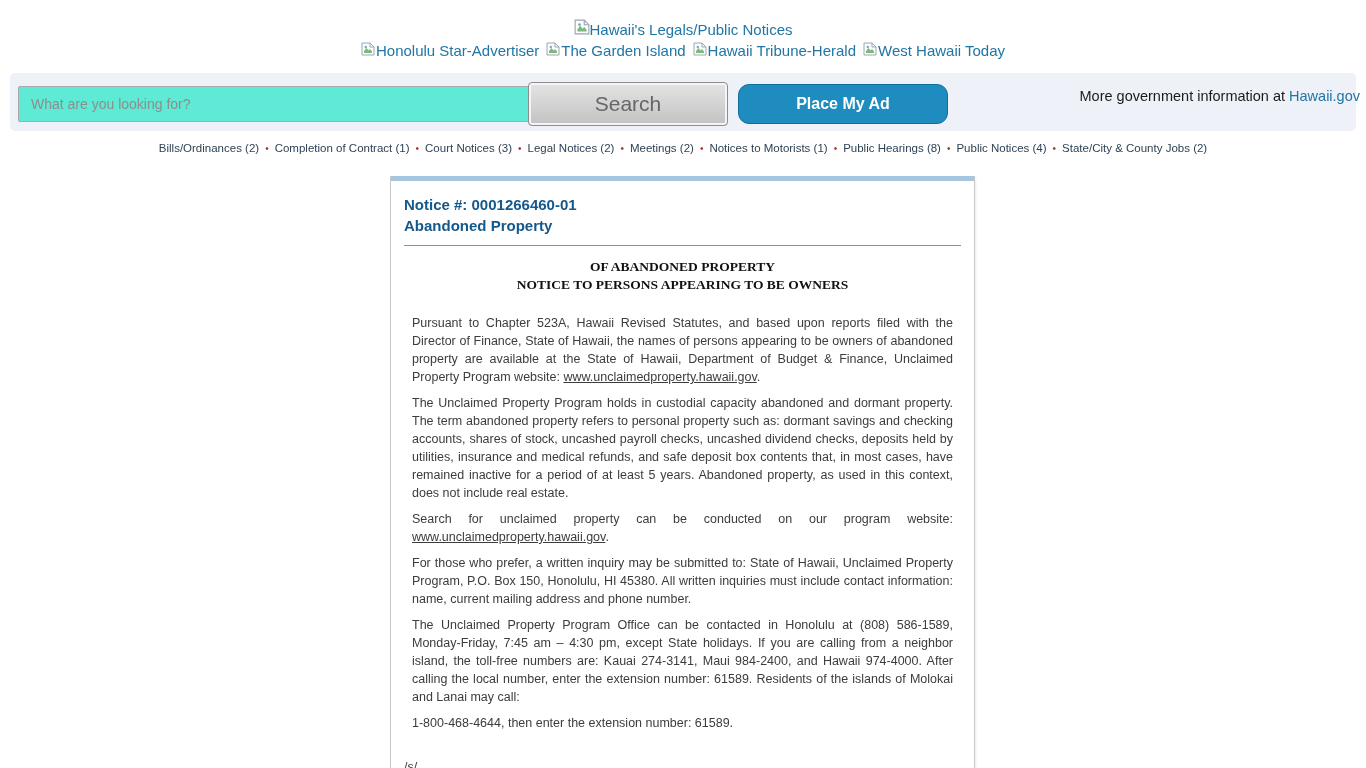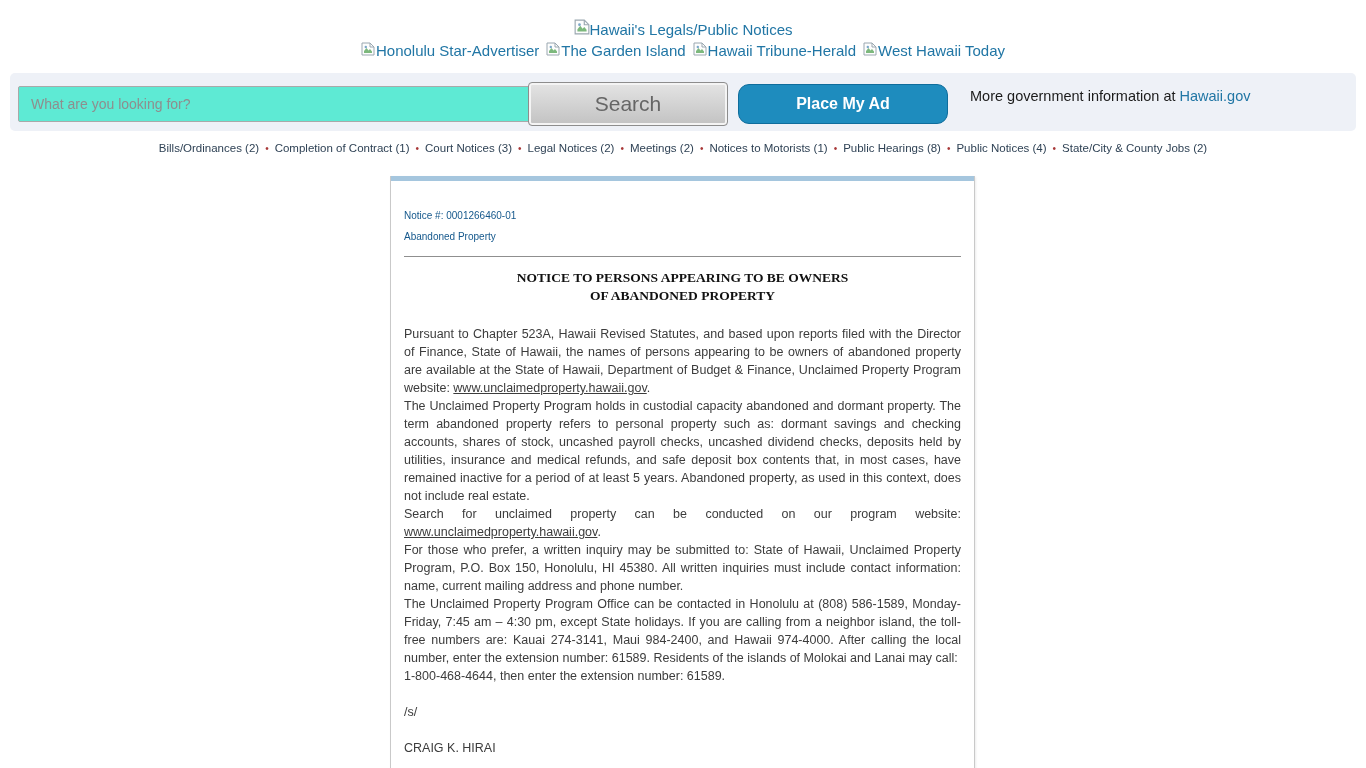--- a/index.html
+++ b/index.html
@@ -51,53 +51,53 @@
     font-family:"Liberation Sans", sans-serif;
   }
   .placead-btn{
     position:absolute;left:728px;top:11px;width:210px;height:40px;
     background:var(--place_ad_bg);border:1px solid var(--place_ad_border);
     border-radius:11px;color:#ffffff;font-size:16px;font-weight:600;cursor:pointer;
     font-family:"Liberation Sans", sans-serif;
   }
   .gov-info{
     position:absolute;left:960px;top:0;width:390px;height:46px;
-    display:flex;align-items:center;justify-content:flex-start;
+    display:flex;align-items:center;justify-content:flex-end;
     font-size:14.5px;color:#1b1b1b;white-space:pre;
   }
   .gov-info a{color:var(--header_link);text-decoration:none;cursor:pointer;}
   
   .cat-nav{
     position:absolute;top:140px;left:0;width:1366px;height:16px;
     display:flex;justify-content:center;align-items:center;gap:6px;
     font-size:11.5px;color:var(--nav_text);
   }
   .cat-link{color:var(--nav_text);text-decoration:none;cursor:pointer;white-space:nowrap;}
   .cat-sep{color:var(--bullet_red);font-size:10px;}
   
   .notice-card{
     position:absolute;left:390px;top:176px;width:583px;height:640px;
     background:#ffffff;border-left:1px solid #c9c9c9;border-right:1px solid #c9c9c9;
     box-shadow:1px 1px 2px rgba(0,0,0,0.08);
   }
   .notice-topbar{height:5px;background:var(--card_topbar);}
   .notice-inner{padding:0 13px;}
   .notice-title{
-    margin-top:24px;color:var(--title_blue);font-size:10px;font-weight:normal;line-height:21px;
+    margin-top:13px;color:var(--title_blue);font-size:15px;font-weight:bold;line-height:21px;
   }
   .notice-hr{border:none;border-top:1px solid #8f8f8f;margin:9px 0 0 0;}
   .notice-heading{
     margin-top:12px;text-align:center;font-family:"Liberation Serif", serif;
     font-size:13.5px;font-weight:bold;color:#111;line-height:18px;
   }
   .notice-body{
     margin-top:20px;font-size:12.5px;line-height:18px;color:var(--body_text);
     text-align:justify;
   }
-  .notice-body p{margin:0;}
+  .notice-body p{margin:8px;}
   .inline-link{color:inherit;text-decoration:underline;cursor:pointer;}
   .blank-line{height:18px;}
   .sig-block p{margin:0;text-align:left;}
 </style>
 </head>
 <body>
 
 <svg width="0" height="0" style="position:absolute">
   <defs>
     <g id="brokenimg">
@@ -182,22 +182,22 @@
 
 <div class="notice-card">
   <div class="notice-topbar"></div>
   <div class="notice-inner">
     <div class="notice-title">
       <div>Notice #: 0001266460-01</div>
       <div>Abandoned Property</div>
     </div>
     <hr class="notice-hr">
     <div class="notice-heading">
+      <div>OF ABANDONED PROPERTY</div>
       <div>NOTICE TO PERSONS APPEARING TO BE OWNERS</div>
-      <div>OF ABANDONED PROPERTY</div>
     </div>
     <div class="notice-body">
       <p><span>Pursuant to Chapter 523A, Hawaii Revised Statutes, and based upon reports filed with the Director of Finance, State of Hawaii, the names of persons appearing to be owners of abandoned property are available at the State of Hawaii, Department of Budget &amp; Finance, Unclaimed Property Program website: </span><a class="inline-link">www.unclaimedproperty.hawaii.gov</a><span>.</span></p>
       <p>The Unclaimed Property Program holds in custodial capacity abandoned and dormant property. The term abandoned property refers to personal property such as: dormant savings and checking accounts, shares of stock, uncashed payroll checks, uncashed dividend checks, deposits held by utilities, insurance and medical refunds, and safe deposit box contents that, in most cases, have remained inactive for a period of at least 5 years. Abandoned property, as used in this context, does not include real estate.</p>
       <p><span>Search for unclaimed property can be conducted on our program website: </span><a class="inline-link">www.unclaimedproperty.hawaii.gov</a><span>.</span></p>
       <p>For those who prefer, a written inquiry may be submitted to: State of Hawaii, Unclaimed Property Program, P.O. Box 150, Honolulu, HI 45380. All written inquiries must include contact information: name, current mailing address and phone number.</p>
       <p>The Unclaimed Property Program Office can be contacted in Honolulu at (808) 586-1589, Monday-Friday, 7:45 am – 4:30 pm, except State holidays. If you are calling from a neighbor island, the toll-free numbers are: Kauai 274-3141, Maui 984-2400, and Hawaii 974-4000. After calling the local number, enter the extension number: 61589. Residents of the islands of Molokai and Lanai may call:</p>
       <p>1-800-468-4644, then enter the extension number: 61589.</p>
       <div class="sig-block">
         <div class="blank-line"></div>

